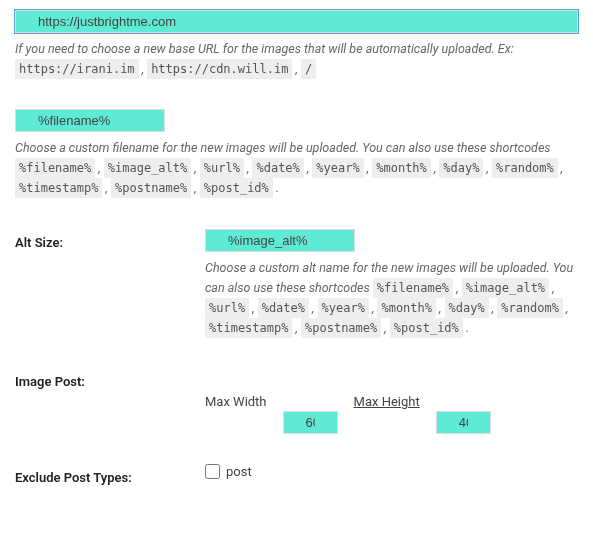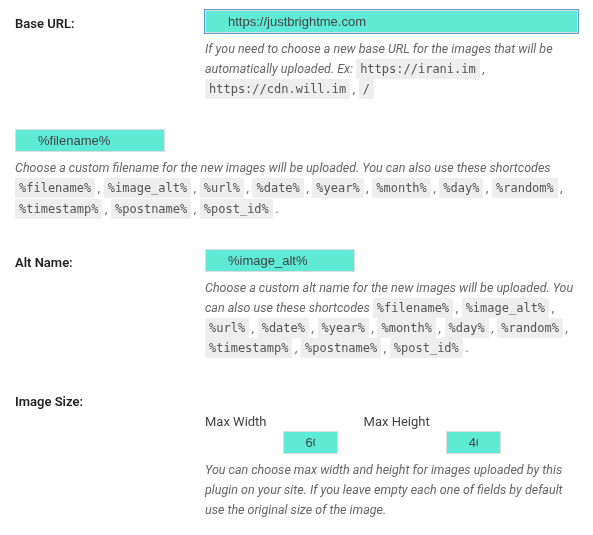--- a/index.html
+++ b/index.html
@@ -91,61 +91,59 @@
     height: 15px;
     margin: 0;
     border: 1px solid #b4b9be;
     background: #fff;
   }
 </style>
 </head>
 <body>
 
 <div class="form-row">
-  <div class="label-col">Base URL:</div>
   <div class="field-col">
     <input type="text" class="wide focused" value="https://justbrightme.com" style="">
     <div class="desc">
       <span>If you need to choose a new base URL for the images that will be automatically uploaded. Ex: </span>
       <code>https://irani.im</code> , <code>https://cdn.will.im</code> , <code>/</code>
     </div>
   </div>
 </div>
 
 <div class="form-row">
   <div class="field-col">
     <input type="text" class="mid" value="%filename%" style="">
     <div class="desc">
       <span>Choose a custom filename for the new images will be uploaded. You can also use these shortcodes </span>
       <code>%filename%</code> , <code>%image_alt%</code> , <code>%url%</code> , <code>%date%</code> , <code>%year%</code> , <code>%month%</code> , <code>%day%</code> , <code>%random%</code> , <code>%timestamp%</code> , <code>%postname%</code> , <code>%post_id%</code> .
     </div>
   </div>
 </div>
 
 <div class="form-row">
-  <div class="label-col">Alt Name:</div>
+  <div class="label-col">Alt Size:</div>
   <div class="field-col">
     <input type="text" class="mid" value="%image_alt%" style="">
     <div class="desc">
       <span>Choose a custom alt name for the new images will be uploaded. You can also use these shortcodes </span>
       <code>%filename%</code> , <code>%image_alt%</code> , <code>%url%</code> , <code>%date%</code> , <code>%year%</code> , <code>%month%</code> , <code>%day%</code> , <code>%random%</code> , <code>%timestamp%</code> , <code>%postname%</code> , <code>%post_id%</code> .
     </div>
   </div>
 </div>
 
 <div class="form-row">
-  <div class="label-col">Image Size:</div>
+  <div class="label-col">Image Post:</div>
   <div class="field-col">
     <div class="inline-size">
       <label>Max Width</label>
       <input type="text" class="small" value="600" style="">
-      <label style="margin-left:10px;">Max Height</label>
+      <label style="text-decoration:underline;">Max Height</label>
       <input type="text" class="small" value="400" style="">
     </div>
-    <div class="desc">You can choose max width and height for images uploaded by this plugin on your site. If you leave empty each one of fields by default use the original size of the image.</div>
   </div>
 </div>
 
 <div class="form-row" style="margin-bottom:0;">
   <div class="label-col">Exclude Post Types:</div>
   <div class="field-col" id="exclude-list">
       <div class="chk-row">
         <input type="checkbox" style="">
         <span>post</span>
       </div>

